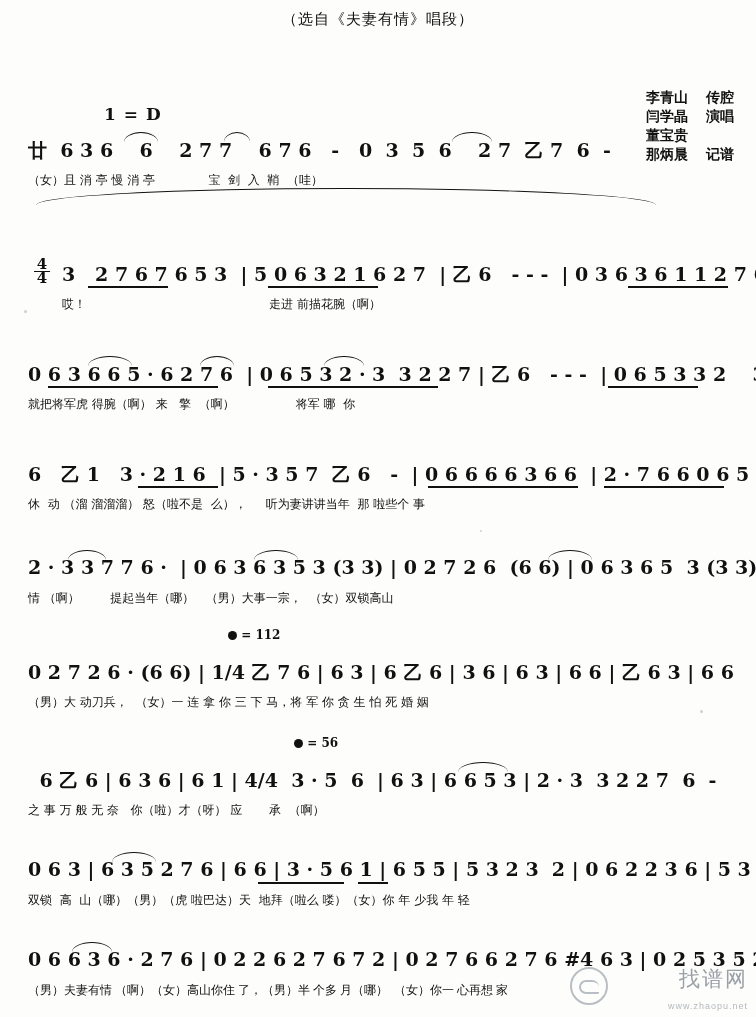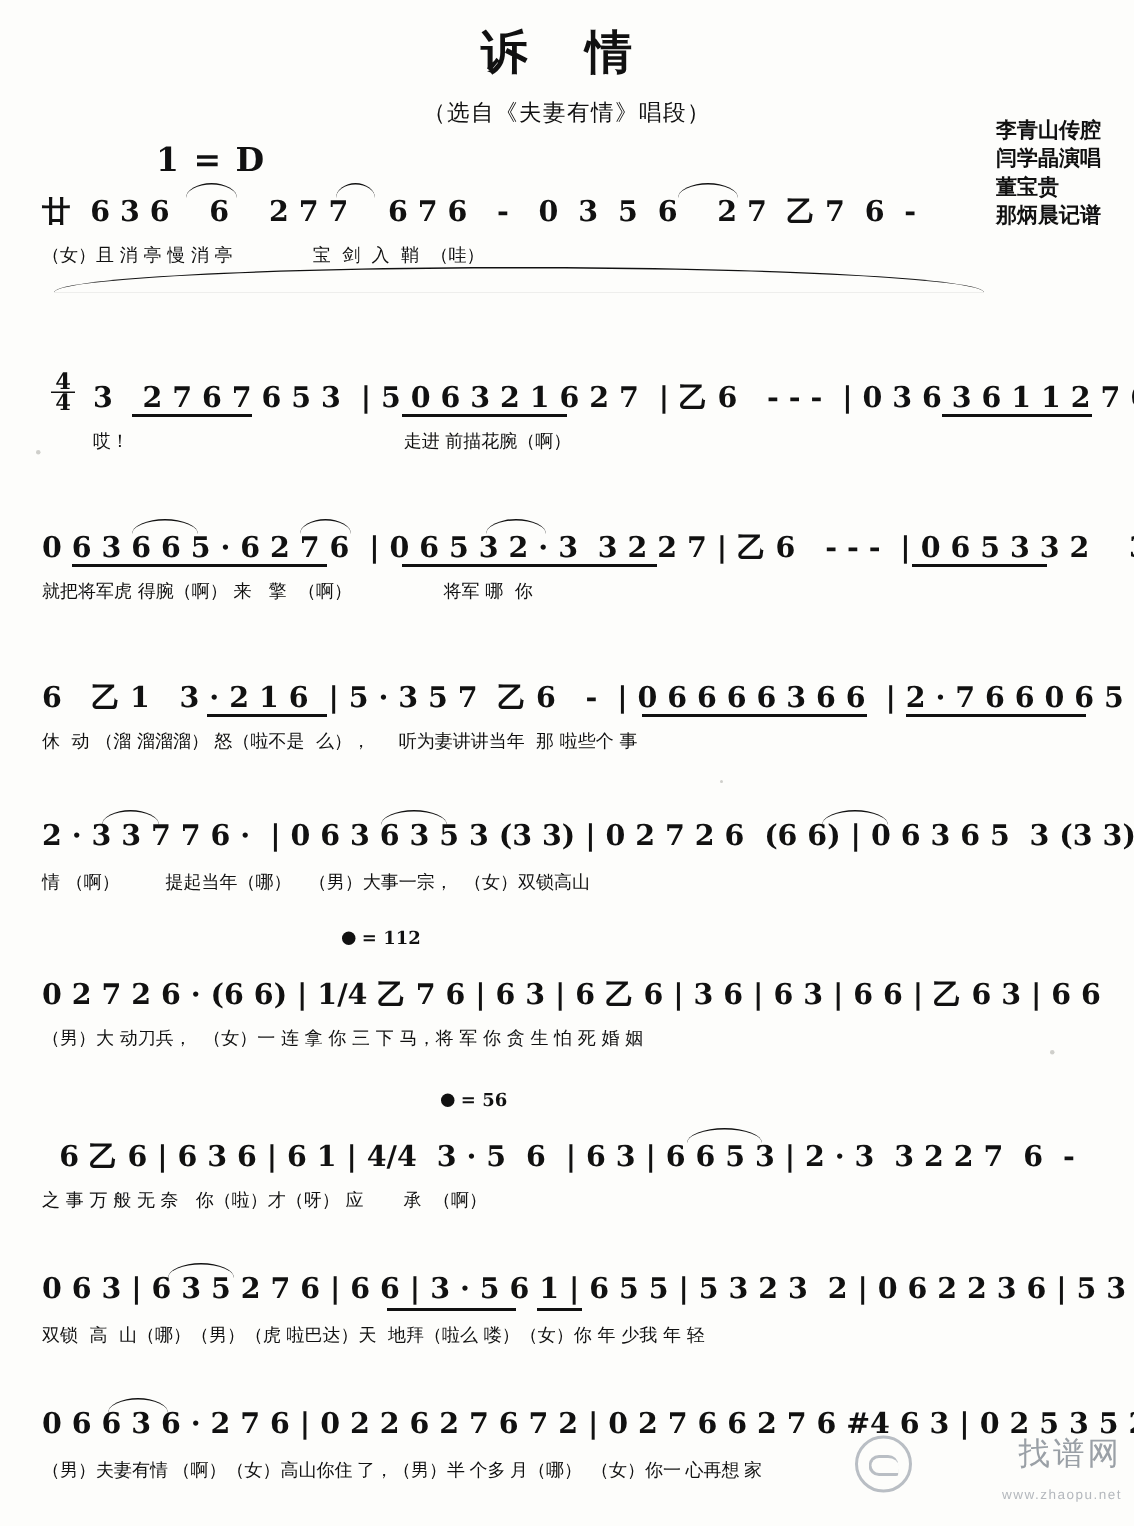--- a/index.html
+++ b/index.html
@@ -31,27 +31,27 @@
 
   .credits{
     position:absolute;
     right:22px;top:78px;
     font-family:"DejaVu Serif","Liberation Serif",serif;
     font-size:14px;
     line-height:19px;
     font-weight:bold;
     text-align:left;
   }
-  .credits div span.role{font-weight:bold;margin-left:0;}
+  .credits div span.role{font-weight:bold;margin-left:18px;}
 
   .key{
     position:absolute;
     left:104px;top:94px;
     font-family:"DejaVu Serif","Liberation Serif",serif;
-    font-size:22px;
+    font-size:17px;
     font-weight:bold;
     letter-spacing:1px;
   }
 
   .staff{
     position:absolute;
     left:28px;
     width:700px;
   }
   .notes{
@@ -121,21 +121,20 @@
     width:18px;height:10px;border-radius:9px 9px 2px 9px;
     border:2px solid #b9bec4;border-right:none;
   }
   .speck{position:absolute;background:#cfcfcb;border-radius:50%;}
 </style>
 </head>
 <body>
 
 <div class="sheet">
 
-  <div class="title">诉 情</div>
   <div class="subtitle">（选自《夫妻有情》唱段）</div>
 
   <div class="credits">
     <div><span>李青山</span><span class="role">传腔</span></div>
     <div><span>闫学晶</span><span class="role">演唱</span></div>
     <div><span>董宝贵</span><span class="role"></span></div>
     <div><span>那炳晨</span><span class="role">记谱</span></div>
   </div>
 
   <div class="key">1 = D</div>

